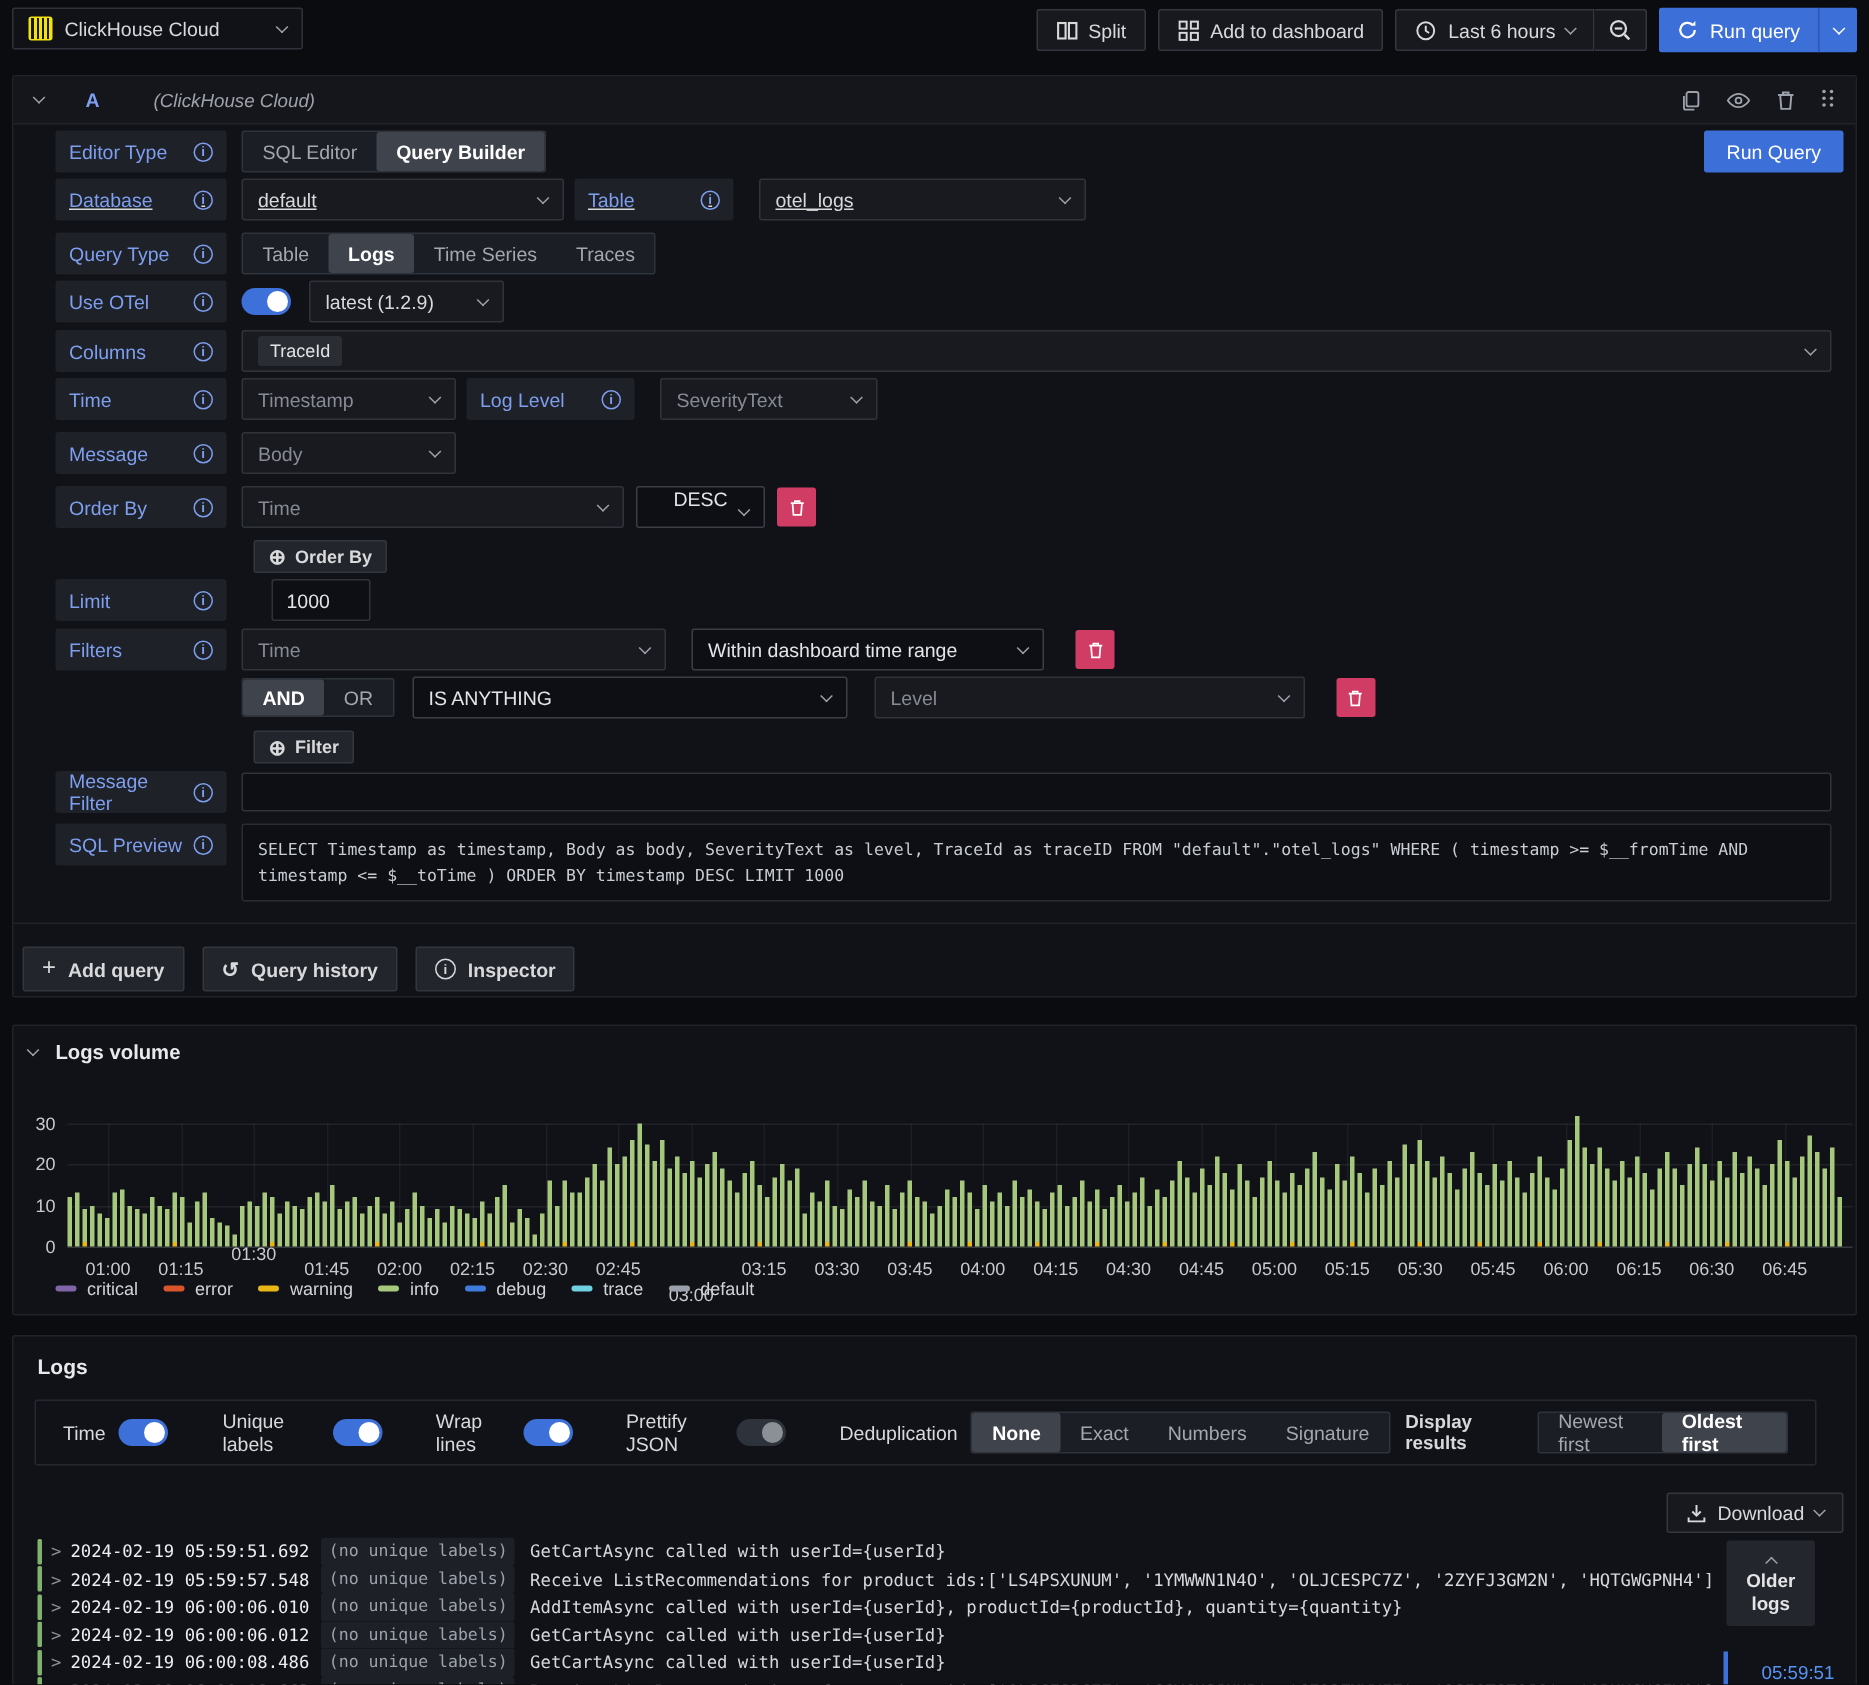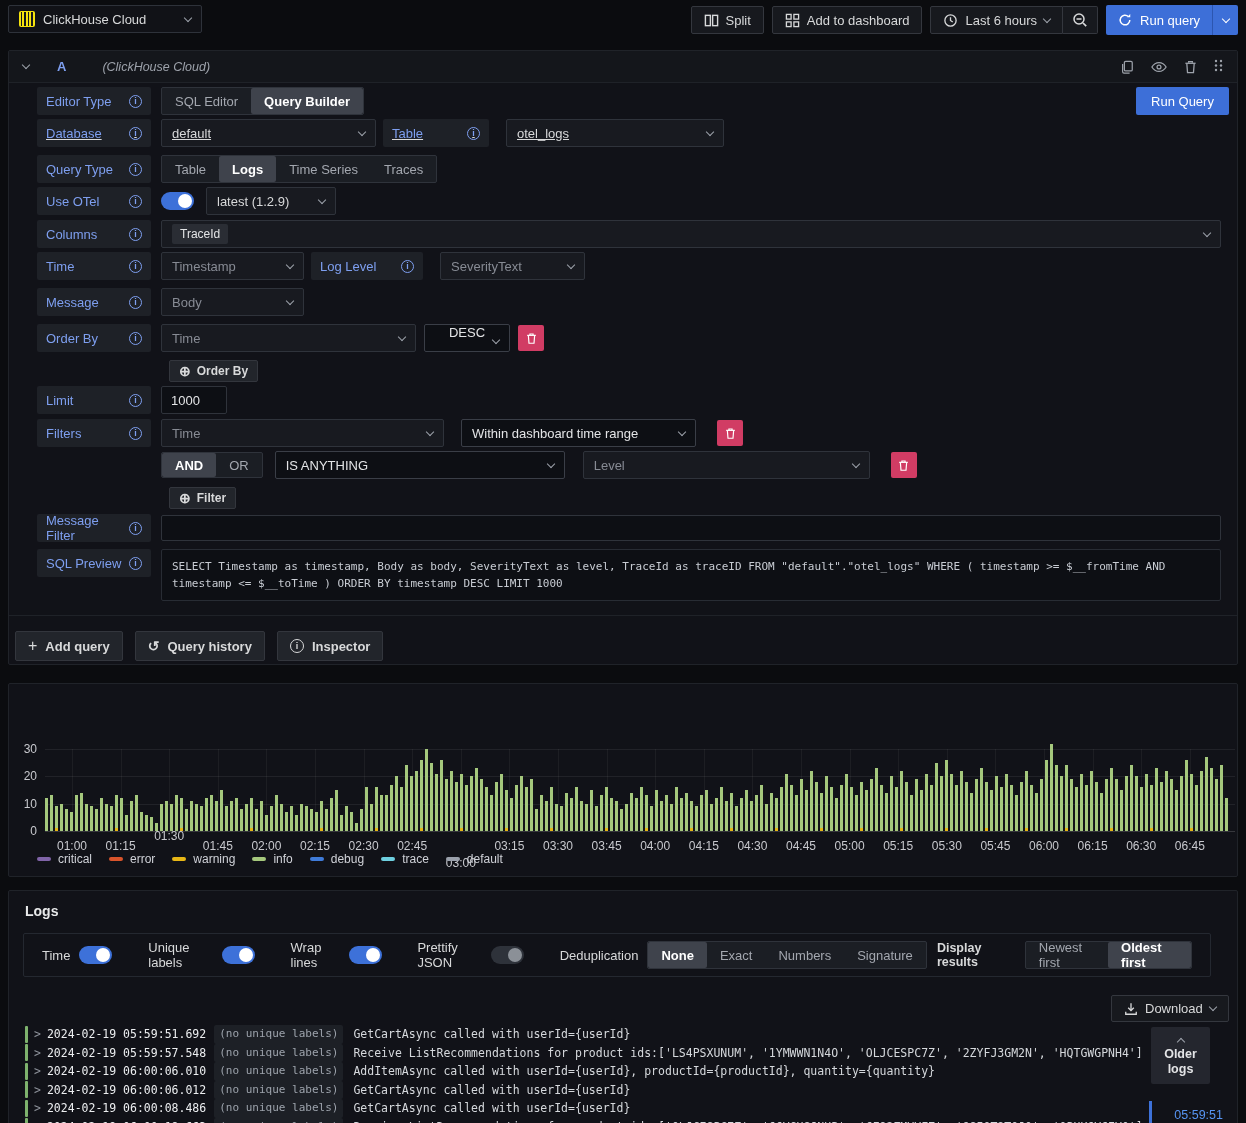--- a/index.html
+++ b/index.html
@@ -335,21 +335,21 @@
           </button>
       </div>
       <div class="qrow" style="margin-top:8px;">
         <span style="width:132px;"></span>
         <button class="add-btn">
             <span class="uni">⊕</span>
             <span>Order By</span>
           </button>
       </div>
 
-      <div class="qrow" style="margin-top:4px;">
+      <div class="qrow" style="margin-top:4px;gap:20px;">
         <span class="flabel">
             <span>Limit</span>
             <span class="info">i</span>
           </span>
         <input class="inp" style="width: 66px;" value="1000">
       </div>
 
       <div class="qrow" style="margin-top:5px;">
         <span class="flabel">
             <span>Filters</span>
@@ -432,20 +432,24 @@
           <span>Query history</span>
         </button>
       <button class="qf-btn">
           <span class="info" style="width:14px;height:14px;font-size:9px;line-height:12px;">i</span>
           <span>Inspector</span>
         </button>
     </div>
   </div>
 
   <div class="panel" id="volpanel">
+    <div id="vol-title-row">
+      <span class="chev"></span>
+      <span class="ptitle">Logs volume</span>
+    </div>
     <div id="plot">
       <div id="grid-layer">
           <div class="hgrid" style="top: 0px;"></div>
           <div class="hgrid" style="top: 27.3333px;"></div>
           <div class="hgrid" style="top: 54.6667px;"></div>
           <div class="hgrid base" style="top: 82px;"></div>
           <div class="vgrid" style="left: 27px;"></div>
           <div class="vgrid" style="left: 75.6px;"></div>
           <div class="vgrid" style="left: 124.2px;"></div>
           <div class="vgrid" style="left: 172.8px;"></div>

